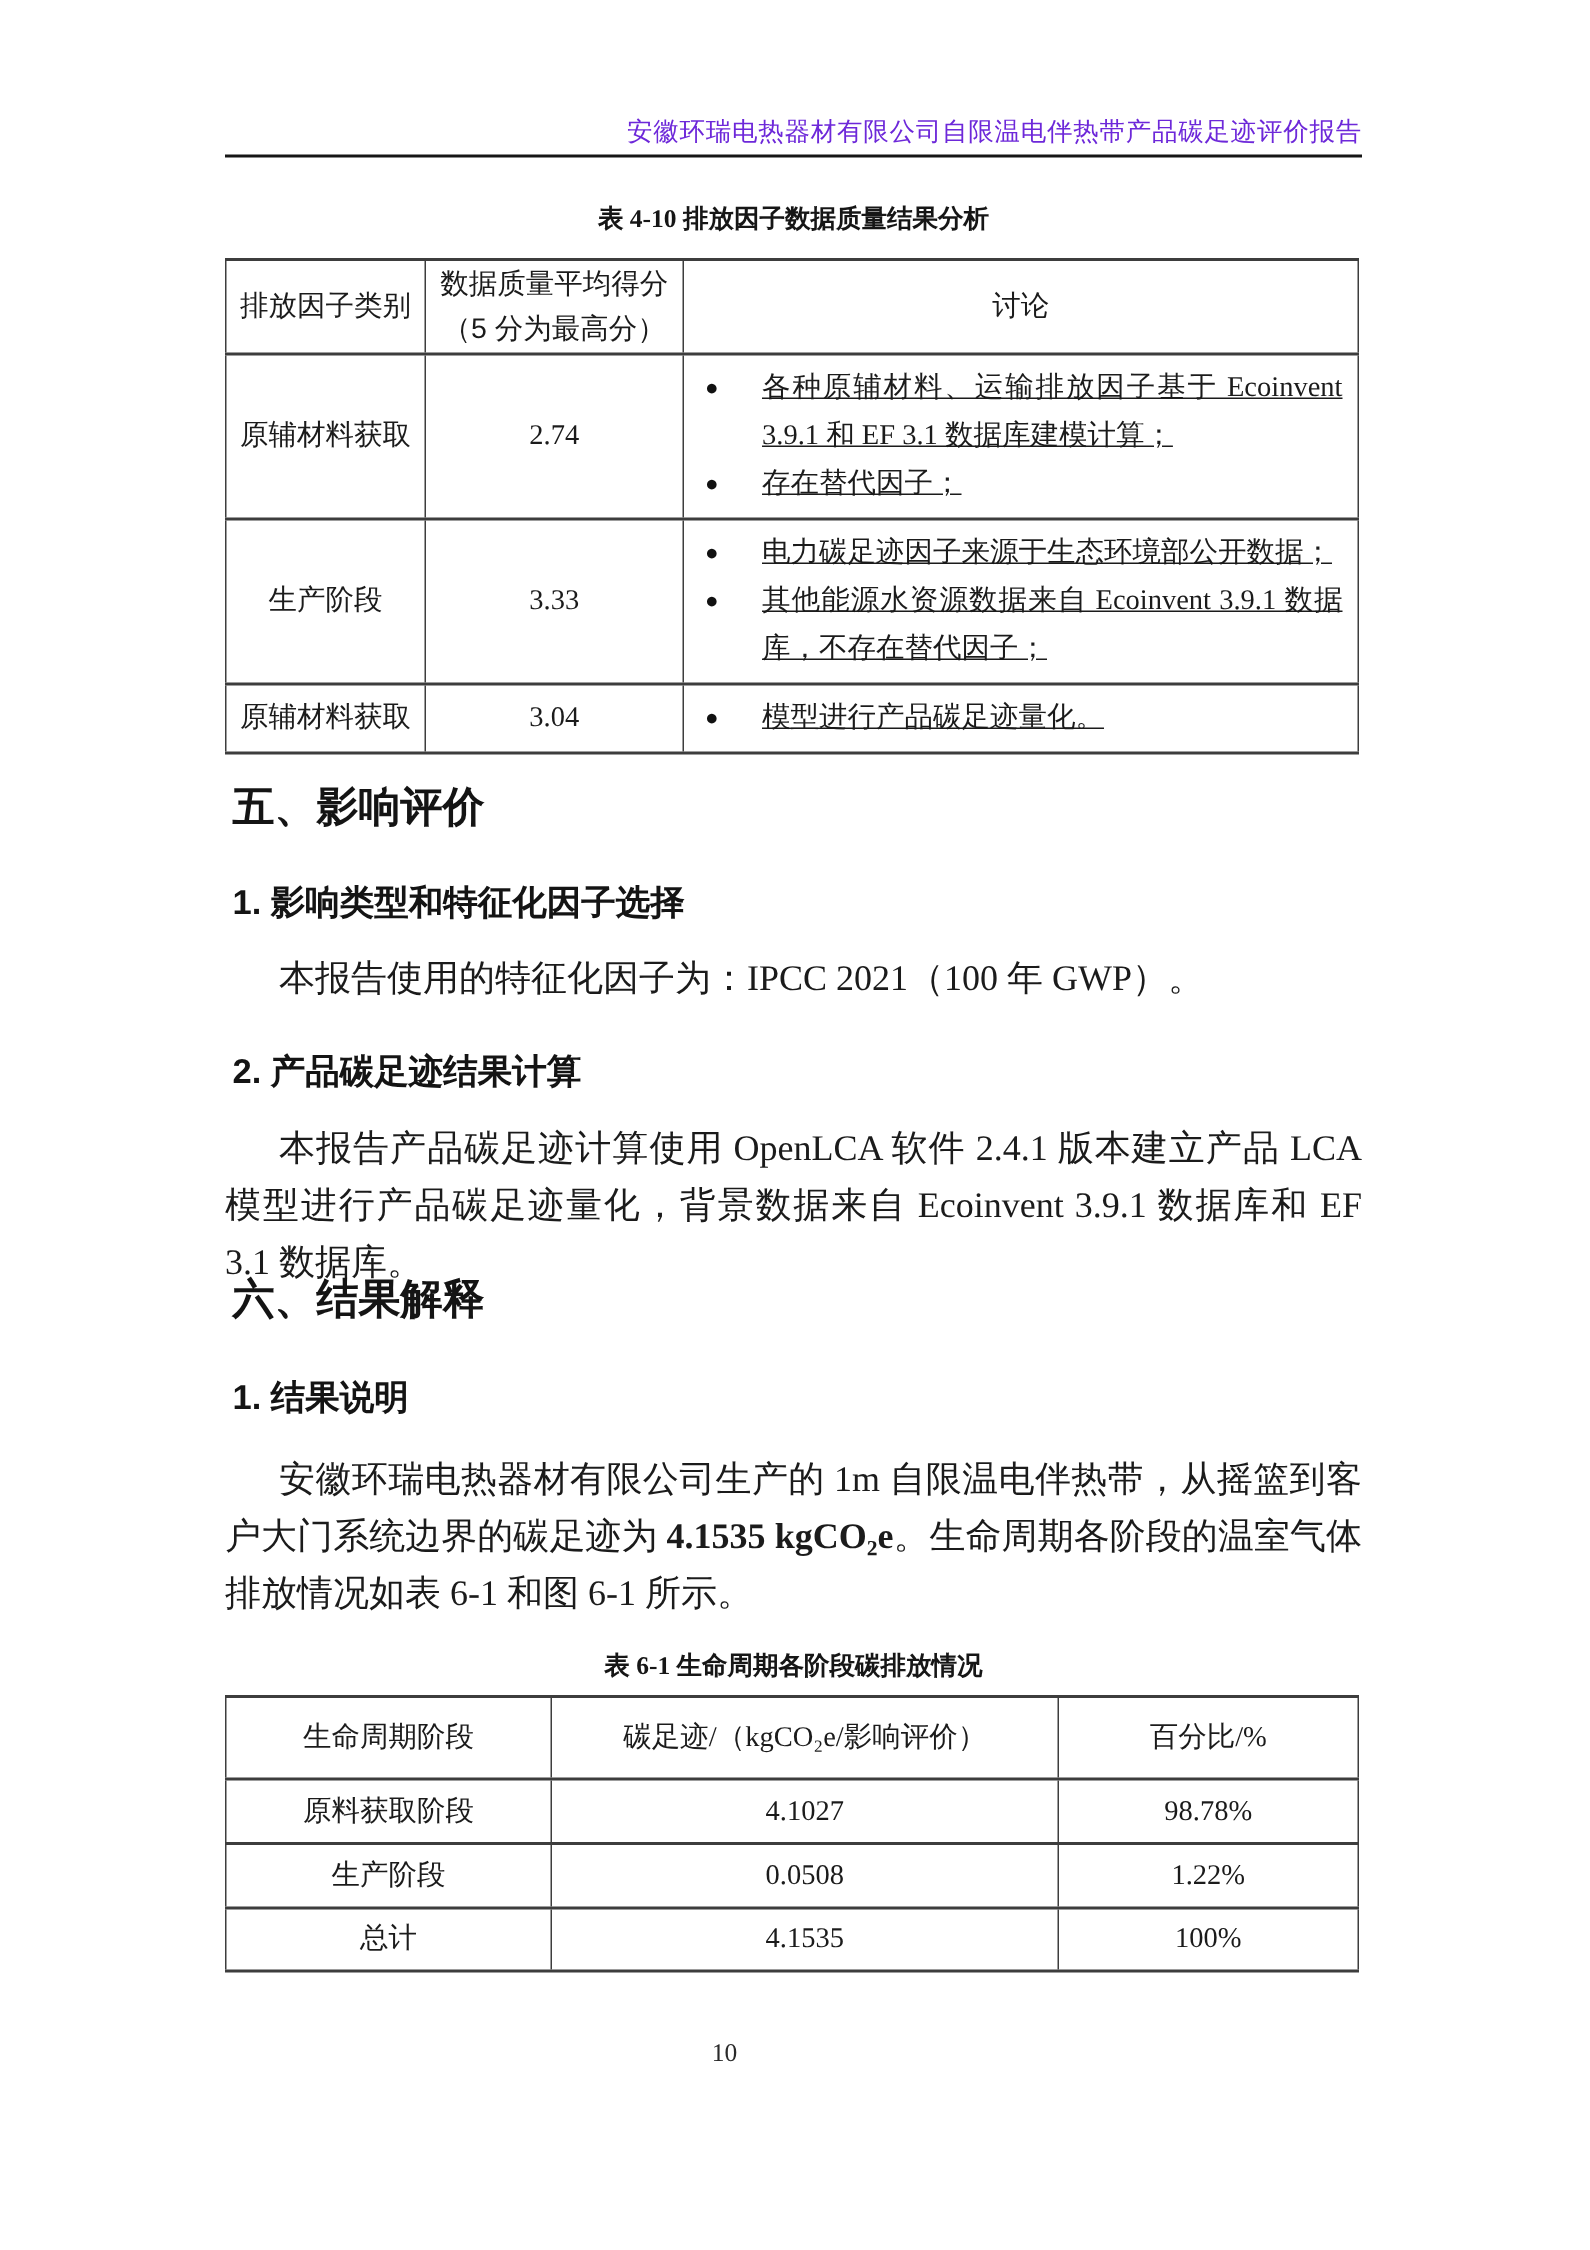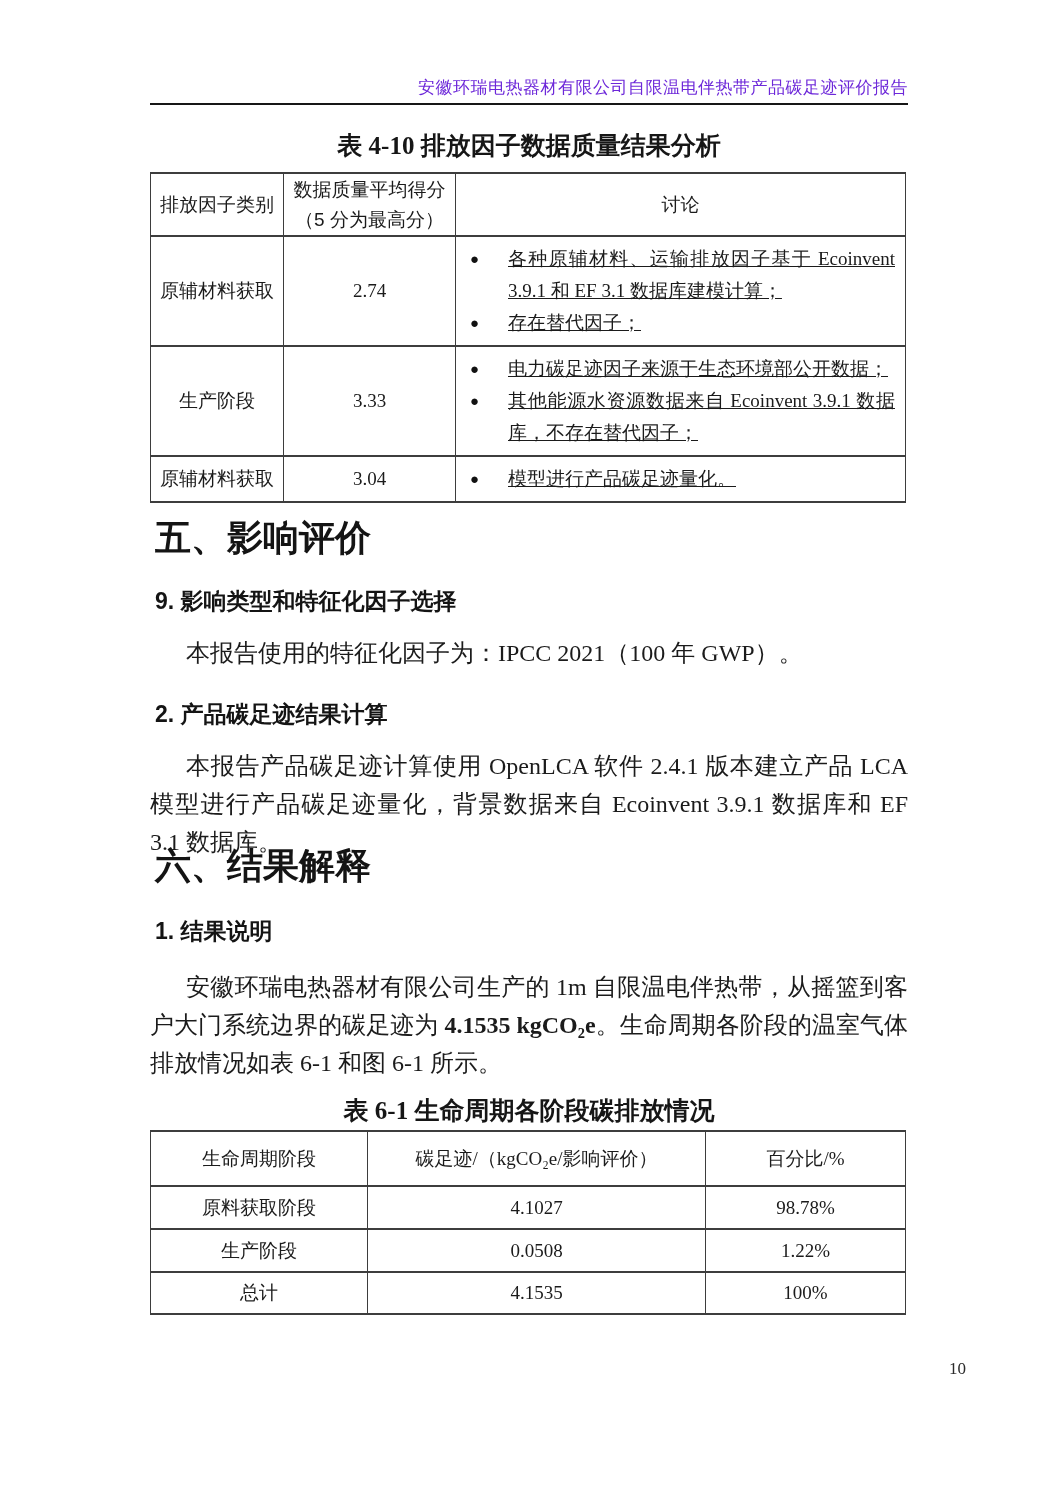--- a/index.html
+++ b/index.html
@@ -31,21 +31,21 @@
     width: 758px;
     height: 2px;
     background: #161616;
   }
   
   .tbl-caption {
     position: absolute;
     left: 150px;
     width: 758px;
     text-align: center;
-    font-size: 25px;
+    font-size: 17px;
     line-height: 26px;
     font-weight: bold;
     color: #161616;
   }
   .caption1 { top: 133px; }
   .caption2 { top: 1098px; }
   
   table.tbl {
     position: absolute;
     left: 150px;
@@ -98,21 +98,21 @@
     text-decoration: underline;
   }
   .tbl2 { top: 1130px; }
   .tbl2 td, .tbl2 th { line-height: 26px; font-size: 19px; }
   
   .h-main {
     position: absolute;
     left: 155px;
     font-family: "Liberation Sans", "DejaVu Sans", sans-serif;
     font-weight: bold;
-    font-size: 36px;
+    font-size: 28px;
     line-height: 34px;
     color: #141414;
     text-align: center;
   }
   .h-sub {
     position: absolute;
     left: 155px;
     font-family: "Liberation Sans", "DejaVu Sans", sans-serif;
     font-weight: bold;
     font-size: 23px;
@@ -130,21 +130,21 @@
     text-indent: 36px;
     color: #1b1b1b;
   }
   .para .bold-val { font-weight: bold; }
   
   .page-number {
     position: absolute;
     top: 1358px;
     left: 0;
     width: 966px;
-    text-align: right;
+    text-align: center;
     font-size: 17px;
     line-height: 22px;
     color: #2a2a2a;
   }
 </style>
 </head>
 <body>
 
 <div class="page">
 
@@ -204,21 +204,21 @@
             <span class="bullet-dot"></span>
             <span class="bullet-text">模型进行产品碳足迹量化。</span>
           </div>
         </td>
       </tr>
     </tbody>
   </table>
 
   <div class="h-main" style="top:521px">五、影响评价</div>
 
-  <div class="h-sub" style="top:586px">9. 影响类型和特征化因子选择</div>
+  <div class="h-sub" style="top:586px">1. 影响类型和特征化因子选择</div>
 
   <div class="para" style="top:634px">本报告使用的特征化因子为：IPCC 2021（100 年 GWP）。</div>
 
   <div class="h-sub" style="top:699px">2. 产品碳足迹结果计算</div>
 
   <div class="para" style="top:747px">本报告产品碳足迹计算使用 OpenLCA 软件 2.4.1 版本建立产品 LCA 模型进行产品碳足迹量化，背景数据来自 Ecoinvent 3.9.1 数据库和 EF 3.1 数据库。</div>
 
   <div class="h-main" style="top:849px">六、结果解释</div>
 
   <div class="h-sub" style="top:916px">1. 结果说明</div>

